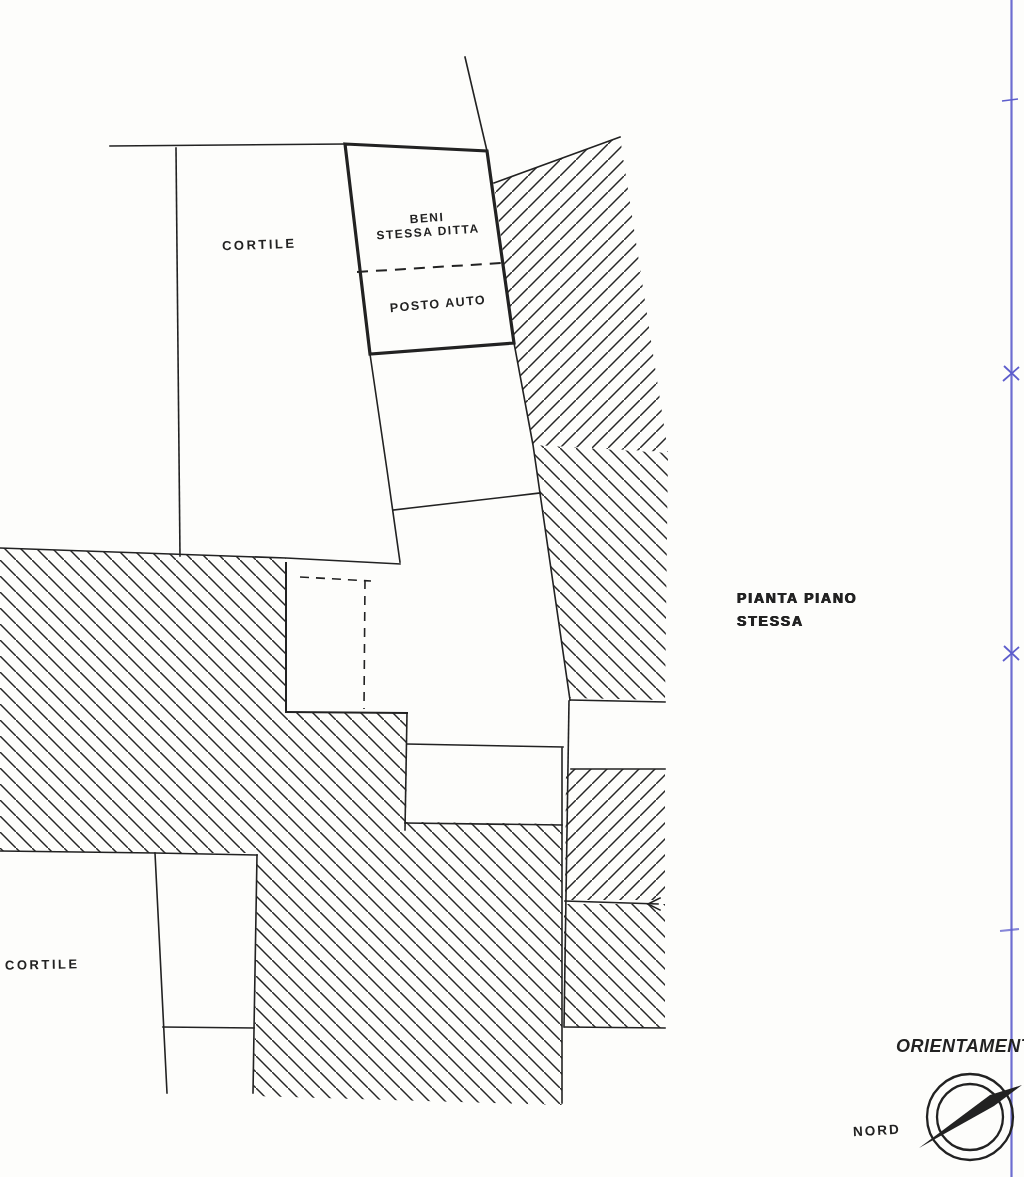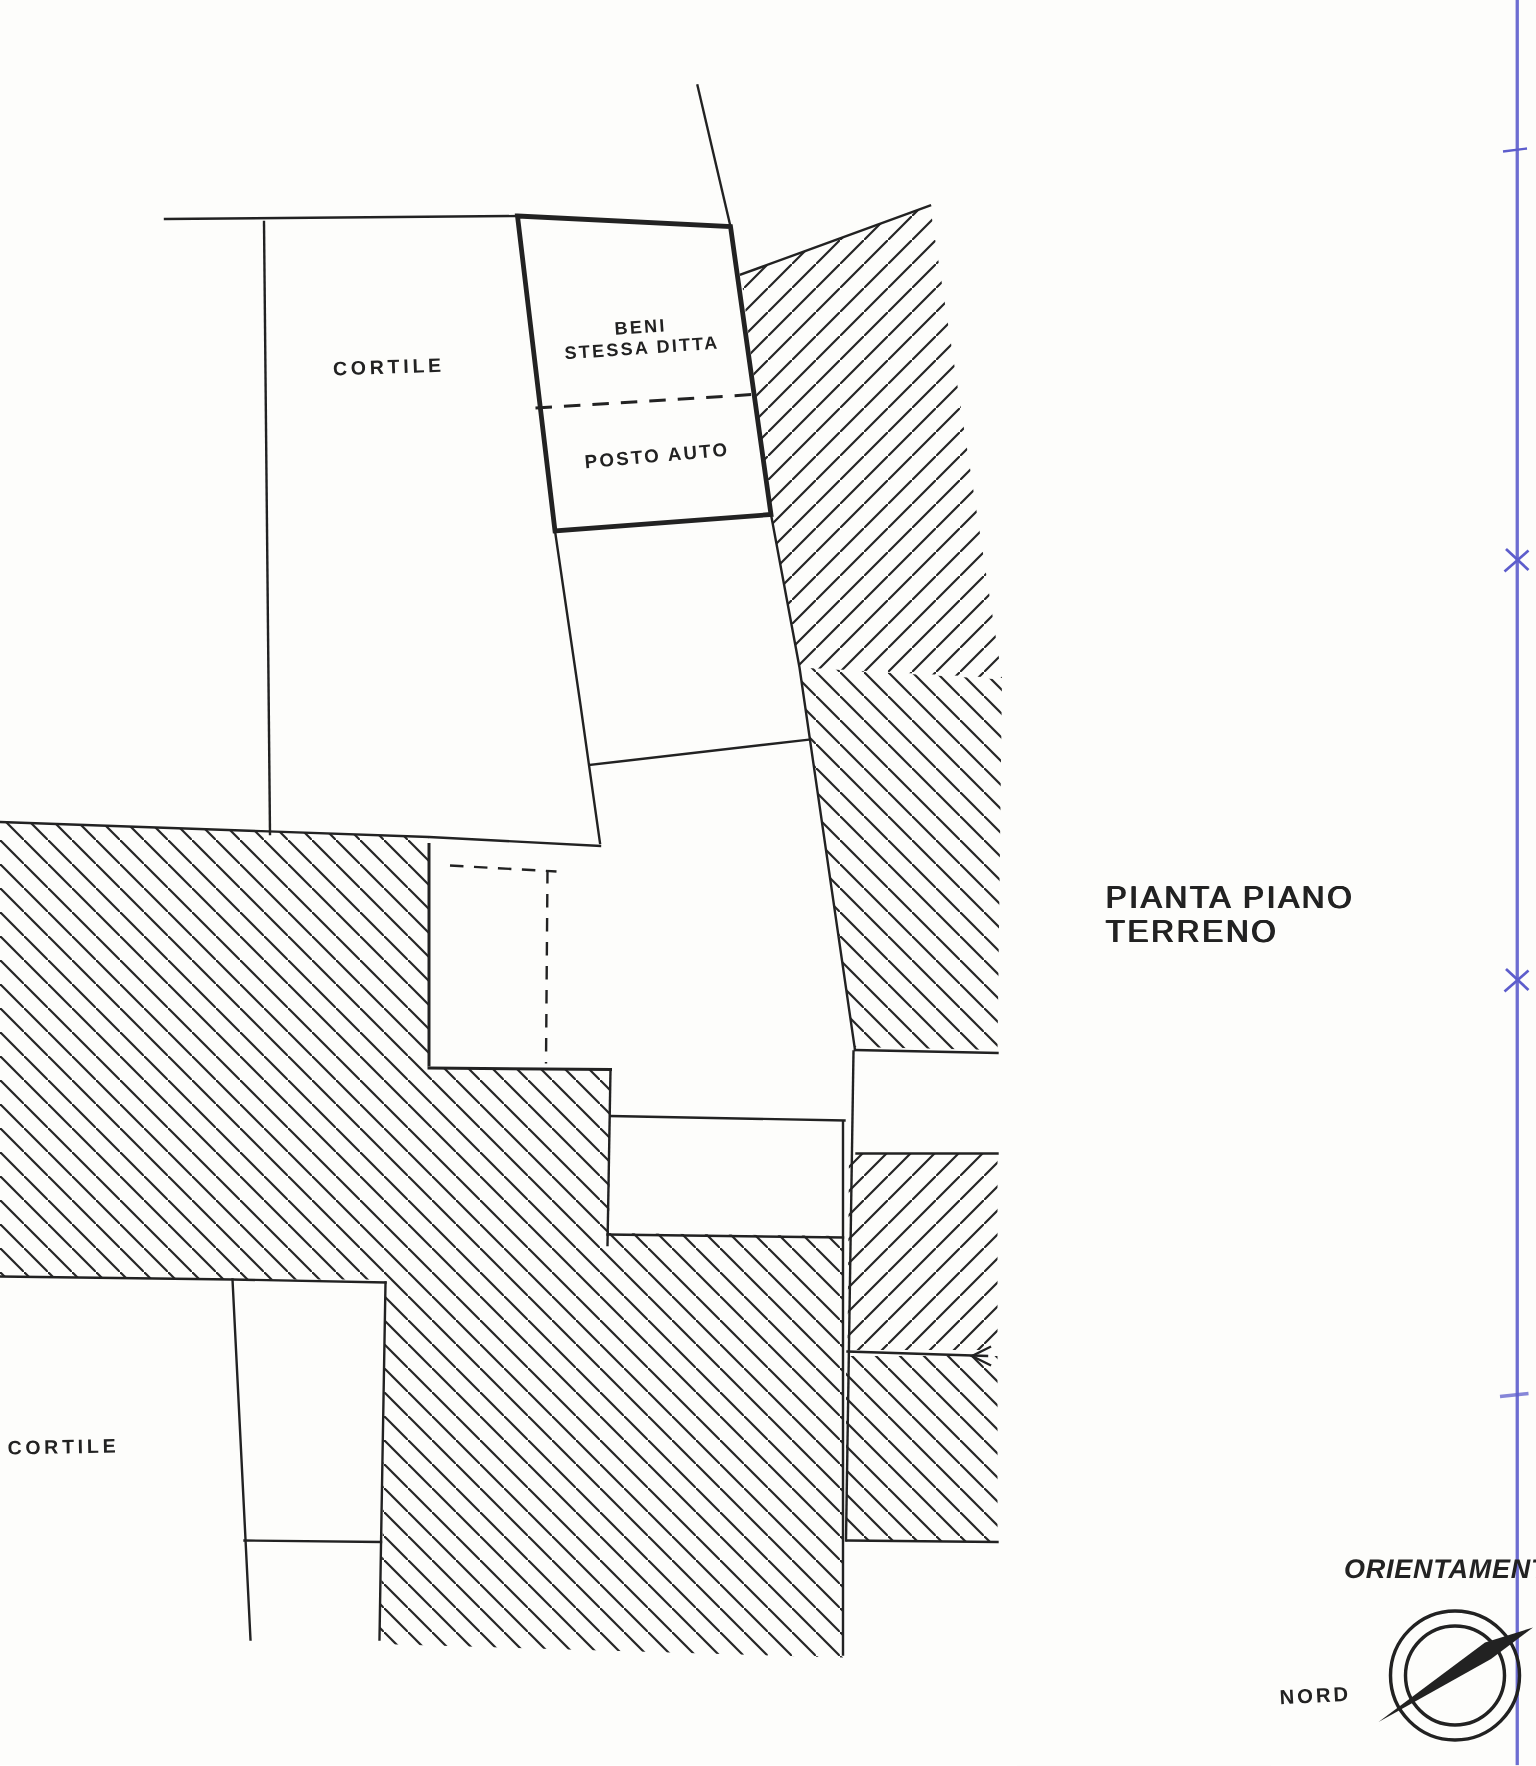--- a/index.html
+++ b/index.html
@@ -19,21 +19,21 @@
   #plan-svg{position:absolute;left:0;top:0;width:1024px;height:1177px;color:var(--ink);}
   .lbl{
     position:absolute;
     color:var(--ink);
     font-weight:600;
     white-space:nowrap;
   }
   .hand{letter-spacing:2.5px;font-size:13px;}
   .parcel-lbl{font-size:12px;letter-spacing:1.5px;text-align:center;}
   .caption{
-    font-size:21px;font-weight:400;letter-spacing:1.8px;line-height:23px;
+    font-size:14px;font-weight:700;letter-spacing:1.8px;line-height:23px;
     text-shadow:0.6px 0 0 currentColor, -0.4px 0 0 currentColor;
   }
   .caption span{display:block;}
   .orient{font-size:18px;font-style:italic;font-weight:600;letter-spacing:0.5px;}
 </style>
 </head>
 <body>
 
 <div id="sheet">
 
@@ -136,21 +136,21 @@
 
   <div class="lbl parcel-lbl" style="left:355px;top:211px;width:145px;transform:rotate(-4deg);">
     <span style="display:block;">BENI</span>
     <span style="display:block;">STESSA DITTA</span>
   </div>
 
   <div class="lbl parcel-lbl" style="left:378px;top:297px;width:120px;font-size:12.5px;transform:rotate(-5deg);">POSTO AUTO</div>
 
   <div class="lbl caption" style="left:737px;top:587px;">
     <span>PIANTA PIANO</span>
-    <span>TERRENO</span>
+    <span>STESSA</span>
   </div>
 
   <div class="lbl hand" style="left:5px;top:957px;transform:rotate(-1deg);">CORTILE</div>
 
   <div class="lbl orient" style="left:896px;top:1036px;">ORIENTAMENTO</div>
 
   <div class="lbl hand" style="left:853px;top:1123px;font-size:13.5px;letter-spacing:2px;transform:rotate(-3deg);">NORD</div>
 
 </div>
 

